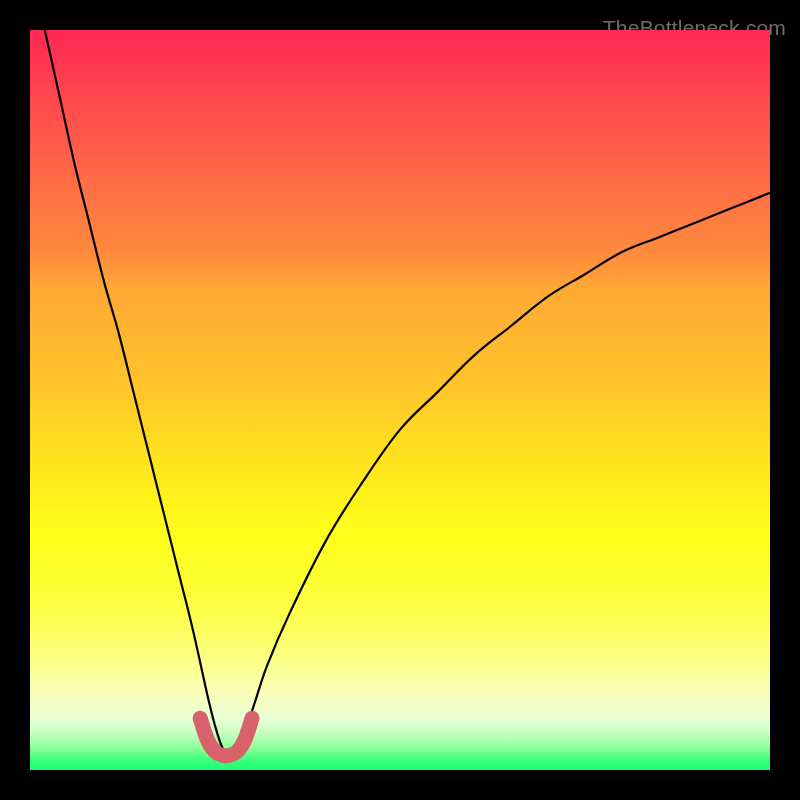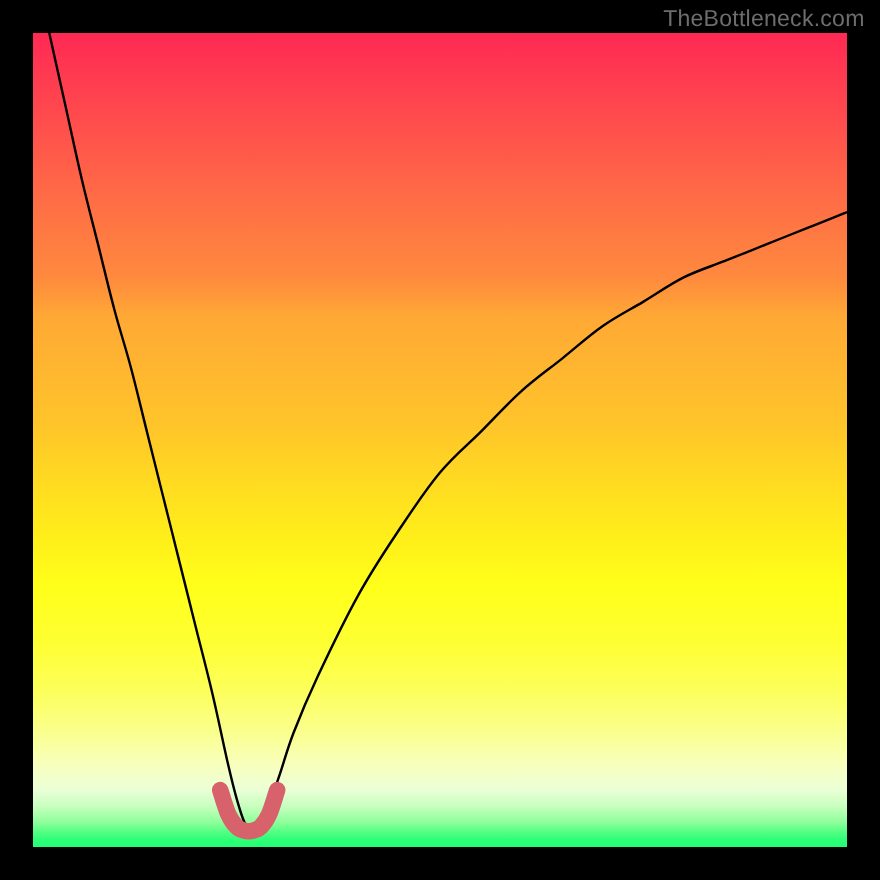--- a/index.html
+++ b/index.html
@@ -39,21 +39,21 @@
       #f8ffbe 90%,
       #eaffd6 93%,
       #c7ffbe 95%,
       #8dff9a 97%,
       #5aff86 98%,
       #31ff77 99%,
       #1fff72 100%);
   }
   .watermark {
     position: absolute;
-    top: 6px;
+    top: 16px;
     right: 14px;
     color: #6d6d6d;
     font-size: 21px;
     letter-spacing: 0.2px;
     user-select: none;
   }
   svg.curve {
     position: absolute;
     left: 0;
     top: 0;

